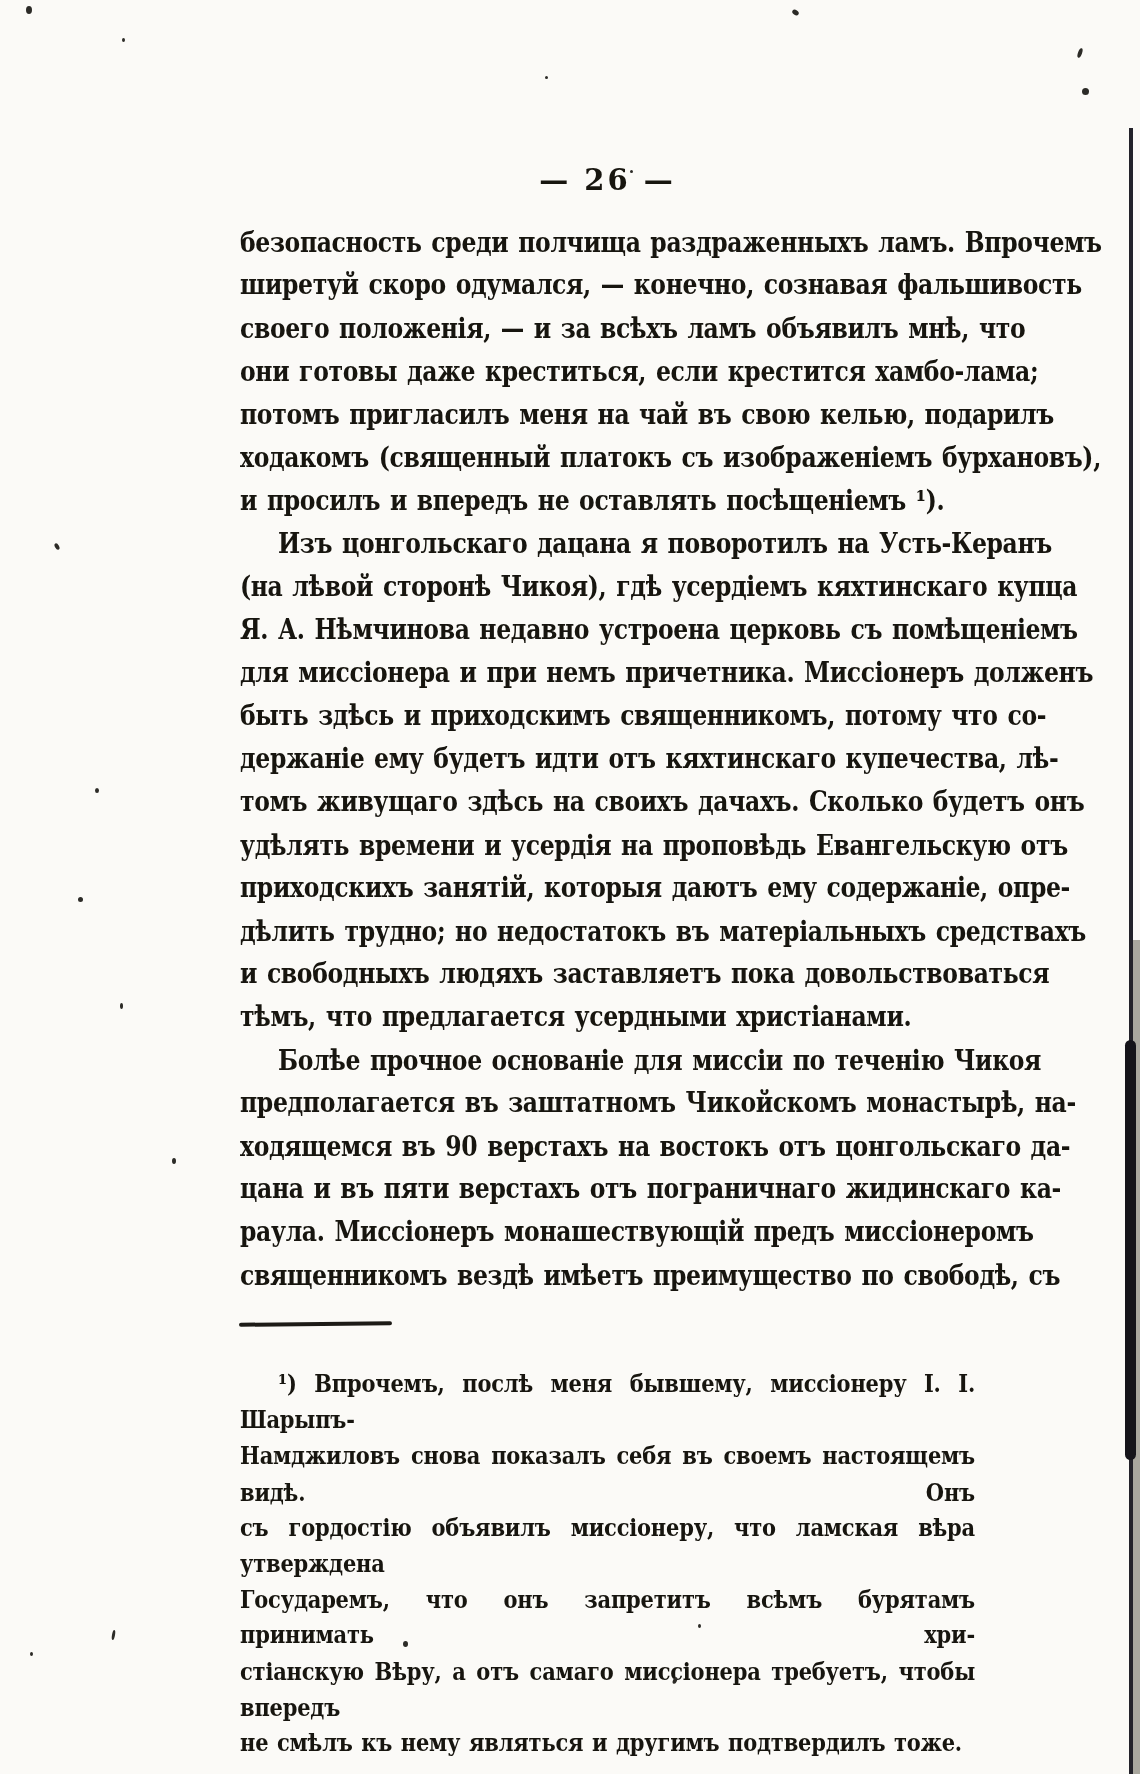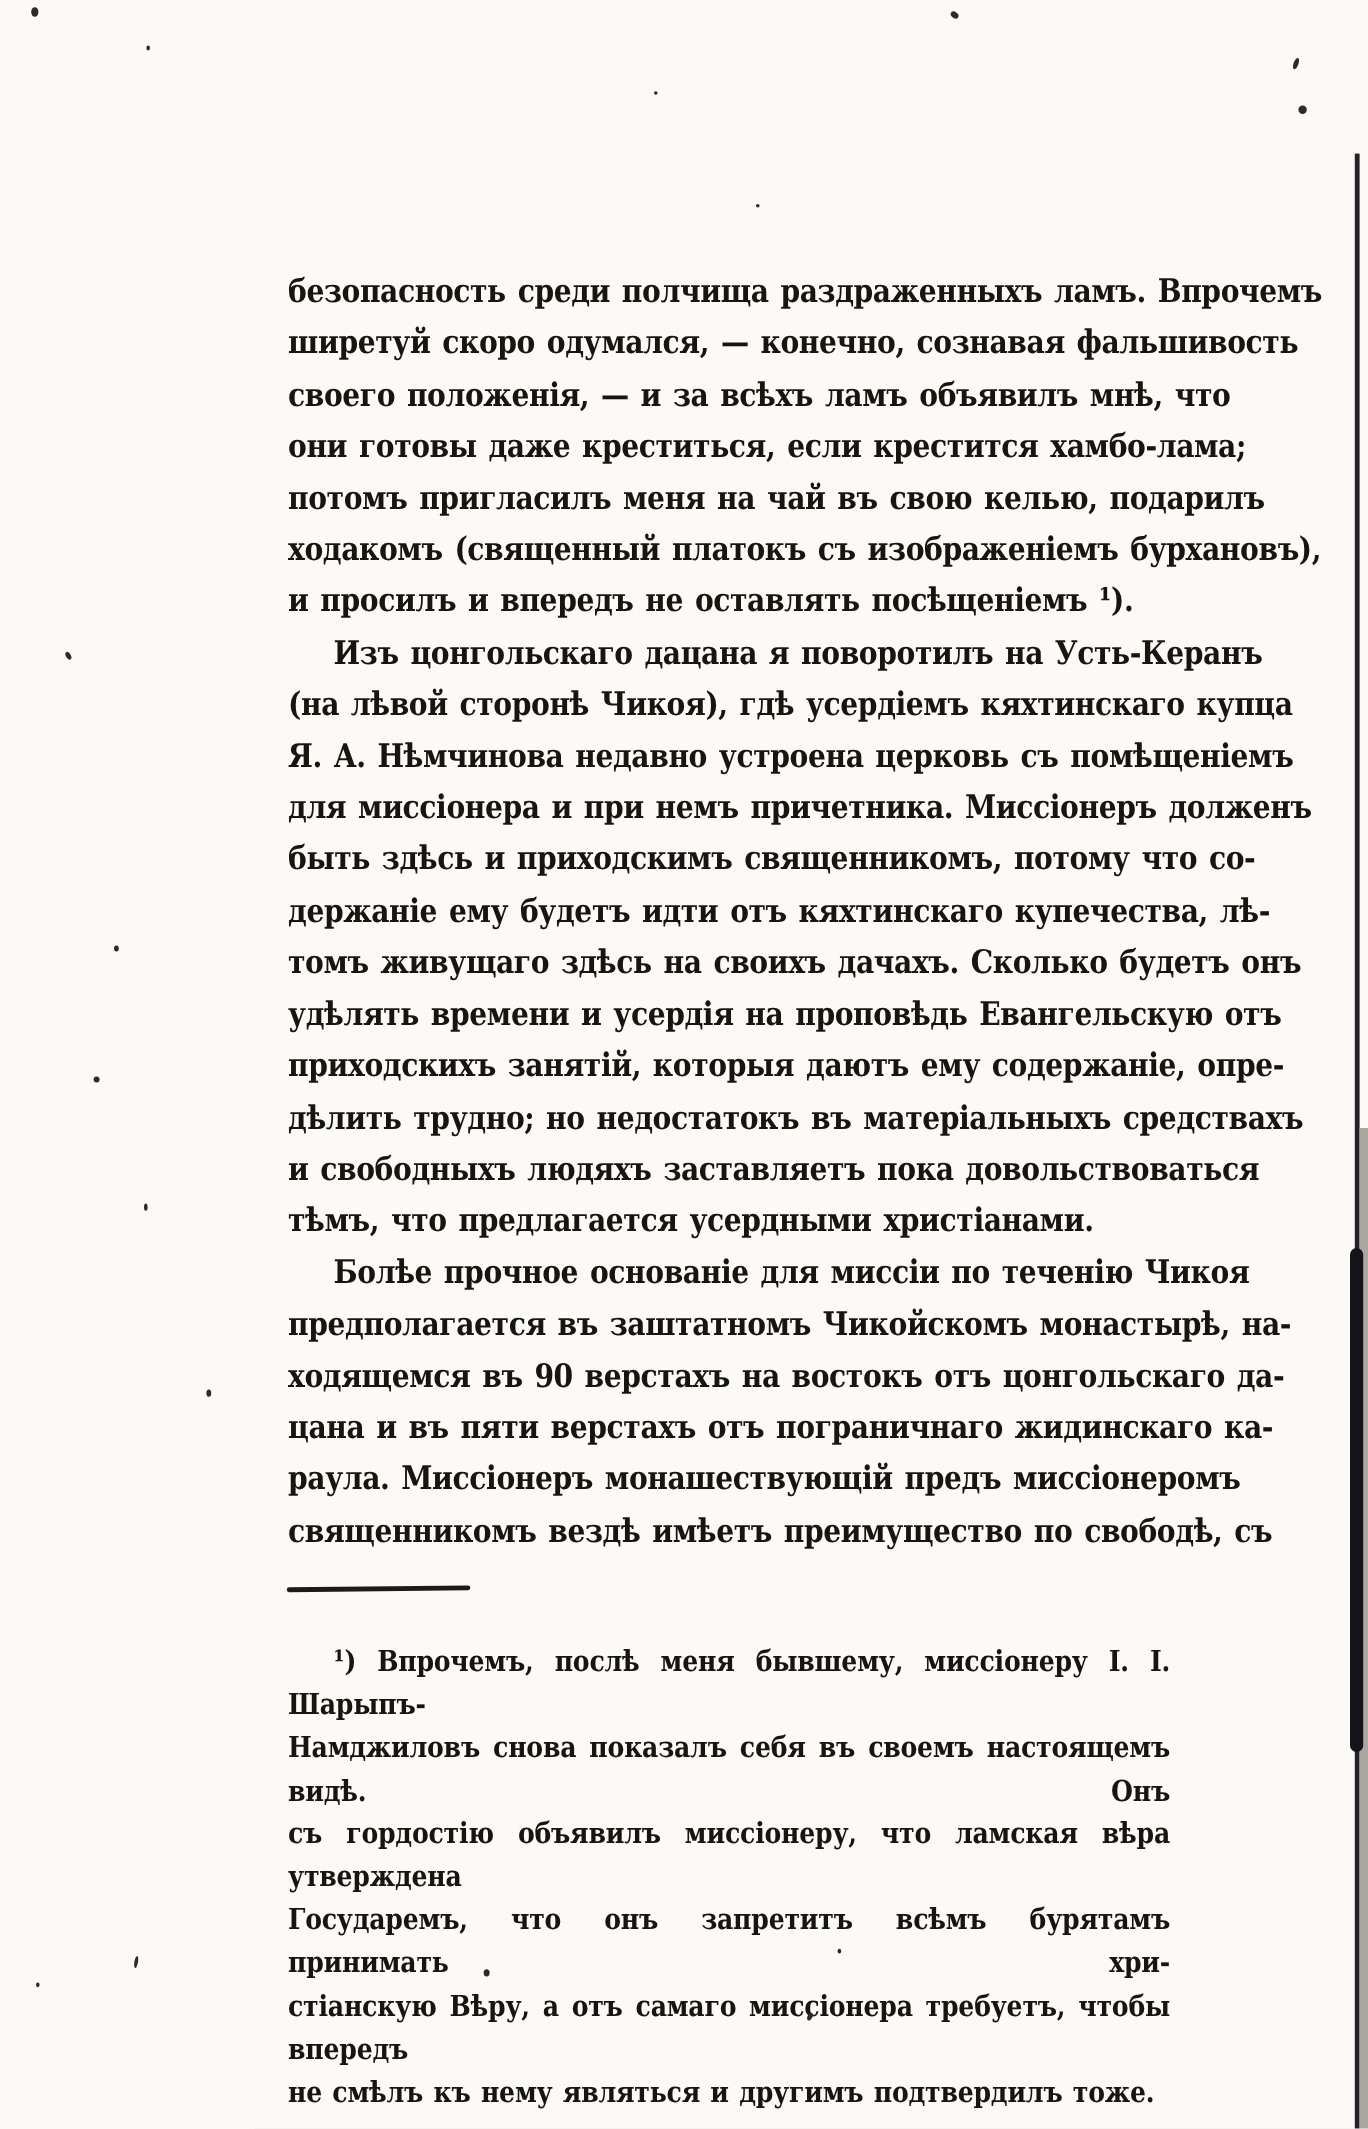--- a/index.html
+++ b/index.html
@@ -50,20 +50,21 @@
   .edge-line  { position:absolute; left:1129px; top:128px; width:4px;  height:1646px; background:#23222a; }
   .edge-shade { position:absolute; left:1133px; top:940px;  width:7px;  height:834px;  background:#a9a79e; }
   .edge-blob  { position:absolute; left:1125px; top:1040px; width:11px; height:420px;  background:#15141a; border-radius:6px; }
   .speck { position:absolute; background:#2c2b27; border-radius:50%; }
 </style>
 </head>
 <body>
 
 <div class="page">
 
+  <div class="page-number">— 26 —</div>
 
   <div class="text-block">
 
     <div>
       <div class="line">безопасность среди полчища раздраженныхъ ламъ. Впрочемъ</div>
       <div class="line">ширетуй скоро одумался, — конечно, сознавая фальшивость</div>
       <div class="line">своего положенія, — и за всѣхъ ламъ объявилъ мнѣ, что</div>
       <div class="line">они готовы даже креститься, если крестится хамбо-лама;</div>
       <div class="line">потомъ пригласилъ меня на чай въ свою келью, подарилъ</div>
       <div class="line">ходакомъ (священный платокъ съ изображеніемъ бурхановъ),</div>

